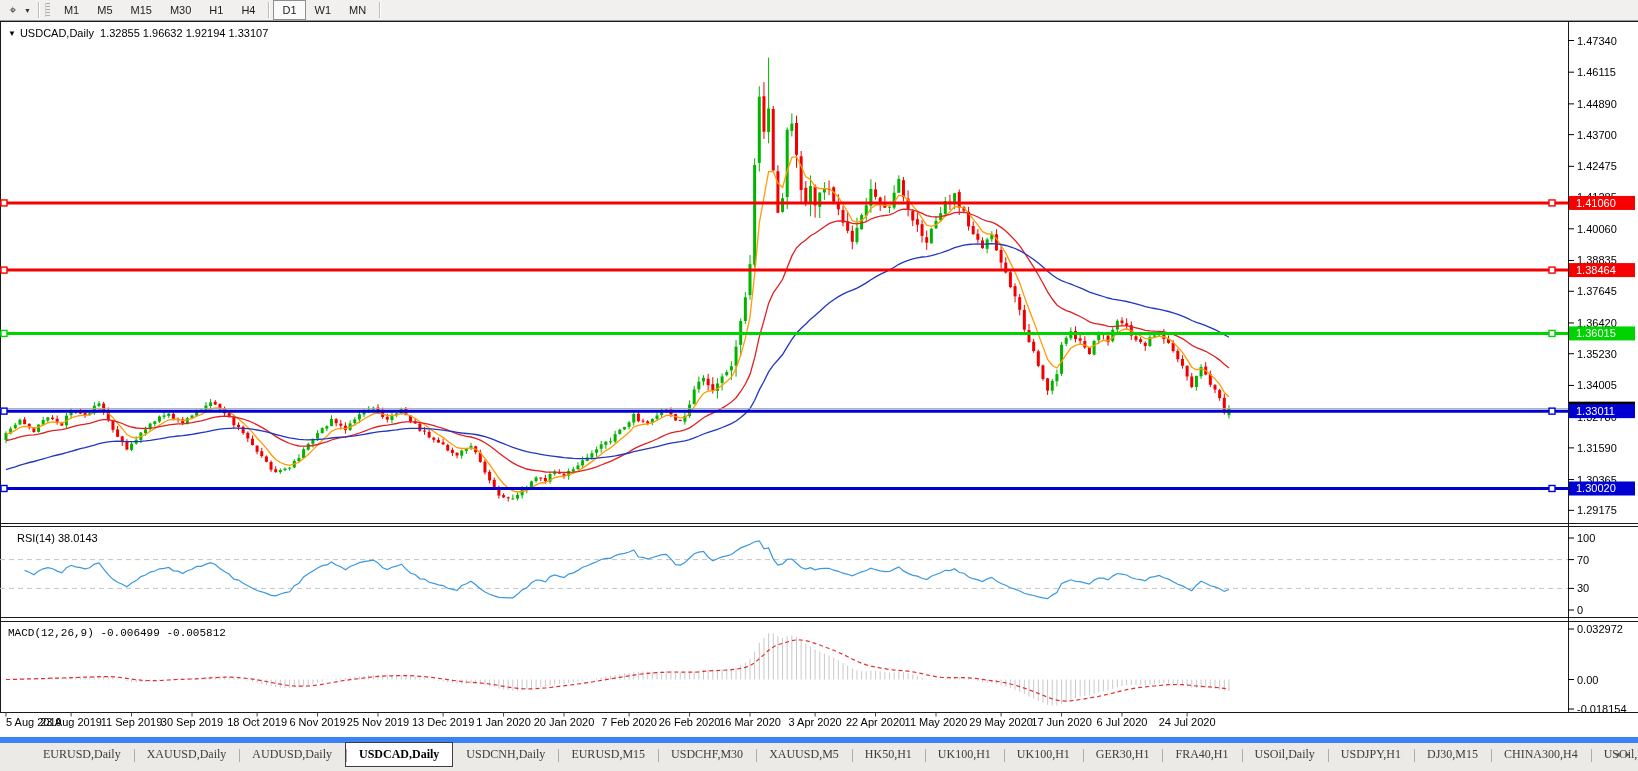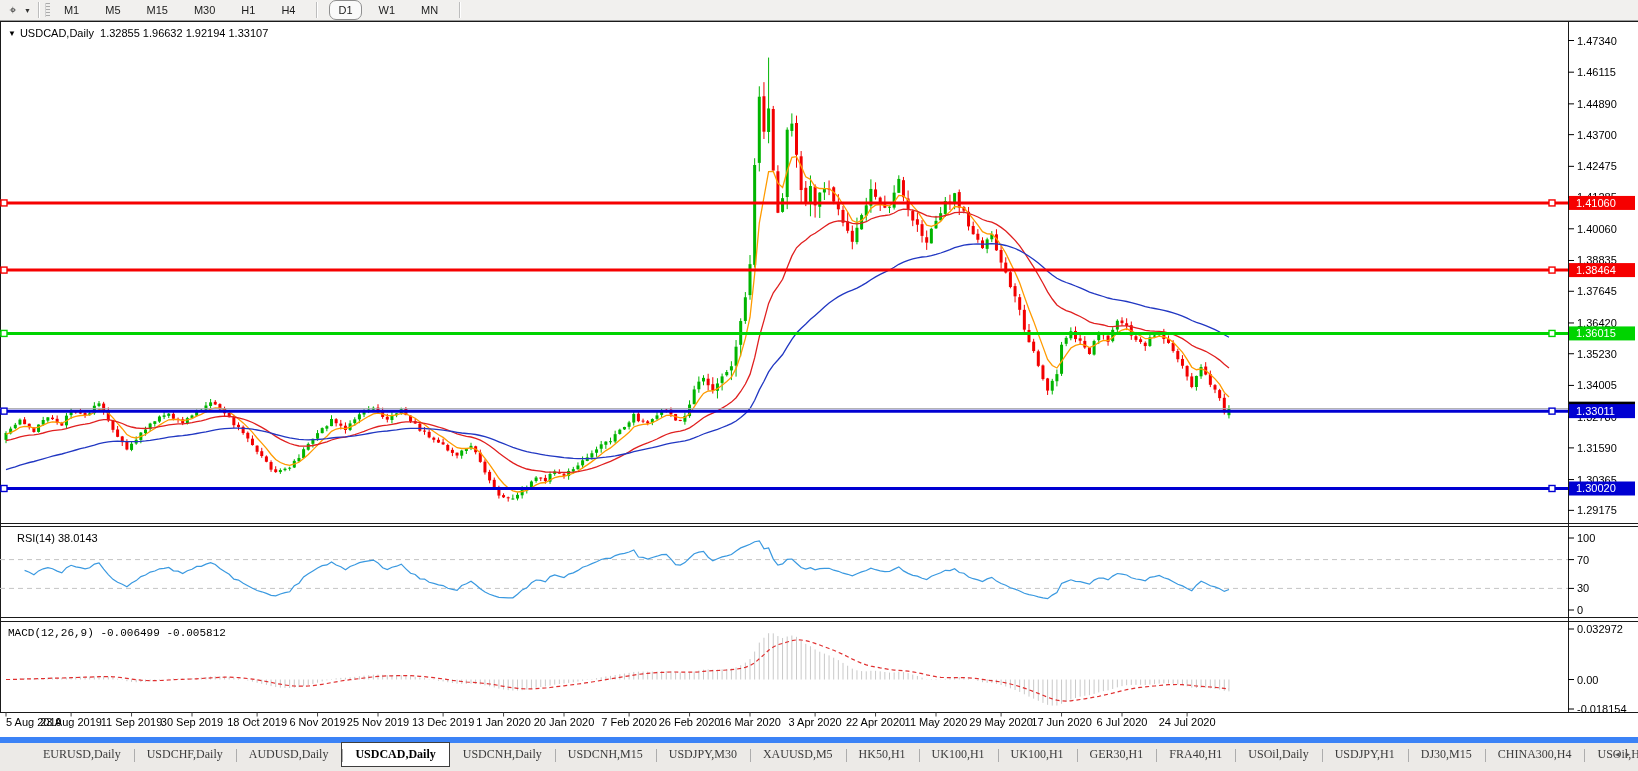--- a/index.html
+++ b/index.html
@@ -10,21 +10,21 @@
            border-bottom:1px solid #9a9a9a;display:flex;align-items:center;}
   .tool-icon{width:22px;height:16px;display:flex;align-items:center;justify-content:center;
              font-size:12px;color:#3a3a3a;margin-left:2px;}
   .tool-caret{font-size:7px;color:#333;margin:0 3px 0 0;}
   .tb-sep{width:1px;height:16px;background:#bdbdbd;box-shadow:1px 0 0 #fff;margin:0 4px;}
   .tb-grip{width:4px;height:14px;margin:0 5px 0 2px;
            background-image:repeating-linear-gradient(#aaa 0 1px,#f1f0ee 1px 3px);
            border-left:1px solid #cfcfcf;}
   .tf-btn{height:18px;line-height:18px;padding:0 8px;font-size:11px;color:#1c1c1c;
           border:1px solid transparent;cursor:default;}
-  .tf-btn.active{background:#fafafa;border:1px solid #8f8f8f;border-radius:7px;}
+  .tf-btn.active{background:#fafafa;border:1px solid #8f8f8f;border-radius:0;}
   
   #chartwrap{position:absolute;left:0;top:21px;width:1638px;height:716px;background:#fff;}
   svg text{font-family:"Liberation Sans",sans-serif;}
   .ovl{position:absolute;font-size:11px;color:#000;white-space:pre;}
   #main-title{left:8px;top:6px;}
   #main-title .tri{font-size:8px;margin-right:4px;vertical-align:1px;}
   #rsi-label{left:17px;top:511px;}
   #macd-label{left:8px;top:606px;font-family:Liberation Mono, monospace;}
   
   .tabbar{position:absolute;left:0;top:737px;width:1638px;height:34px;background:#eceae7;
@@ -41,21 +41,21 @@
 </head>
 <body>
 
 <div id="app">
 
   <div class="toolbar">
     <div class="tool-icon">⌖</div>
     <div class="tool-caret">▼</div>
     <div class="tb-sep"></div>
     <div class="tb-grip"></div>
-    <div id="tf-buttons" style="display:flex;align-items:center;gap:8px;">
+    <div id="tf-buttons" style="display:flex;align-items:center;">
         <div class="tf-btn">M1</div>
         <div class="tf-btn">M5</div>
         <div class="tf-btn">M15</div>
         <div class="tf-btn">M30</div>
         <div class="tf-btn">H1</div>
         <div class="tf-btn">H4</div>
         <div class="tb-sep"></div>
         <div class="tf-btn active">D1</div>
         <div class="tf-btn">W1</div>
         <div class="tf-btn">MN</div>
@@ -1012,26 +1012,26 @@
         </g>
       </svg>
     <div class="ovl" id="main-title"><span class="tri">▼</span><span>USDCAD,Daily</span>&nbsp;&nbsp;<span>1.32855</span> <span>1.96632</span> <span>1.92194</span> <span>1.33107</span></div>
     <div class="ovl" id="rsi-label">RSI(14) 38.0143</div>
     <div class="ovl" id="macd-label">MACD(12,26,9) -0.006499 -0.005812</div>
   </div>
 
   <div class="tabbar">
     <div class="tabs" id="chart-tabs">
         <div class="tab">EURUSD,Daily</div>
-        <div class="tab">USDCHF,Daily</div>
+        <div class="tab">XAUUSD,Daily</div>
         <div class="tab">AUDUSD,Daily</div>
         <div class="tab active">USDCAD,Daily</div>
         <div class="tab">USDCNH,Daily</div>
-        <div class="tab">USDCNH,M15</div>
-        <div class="tab">USDJPY,M30</div>
+        <div class="tab">EURUSD,M15</div>
+        <div class="tab">USDCHF,M30</div>
         <div class="tab">XAUUSD,M5</div>
         <div class="tab">HK50,H1</div>
         <div class="tab">UK100,H1</div>
         <div class="tab">UK100,H1</div>
         <div class="tab">GER30,H1</div>
         <div class="tab">FRA40,H1</div>
         <div class="tab">USOil,Daily</div>
         <div class="tab">USDJPY,H1</div>
         <div class="tab">DJ30,M15</div>
         <div class="tab">CHINA300,H4</div>

